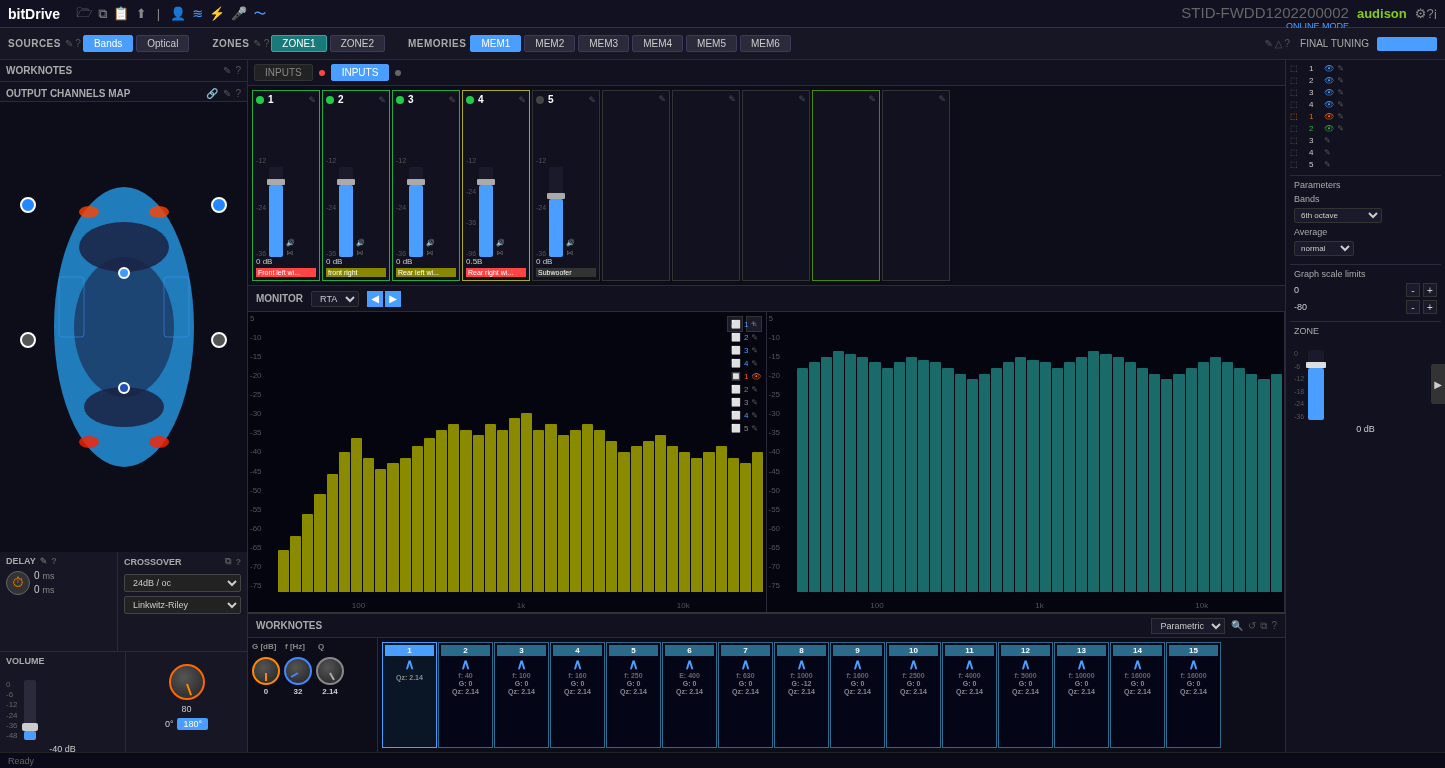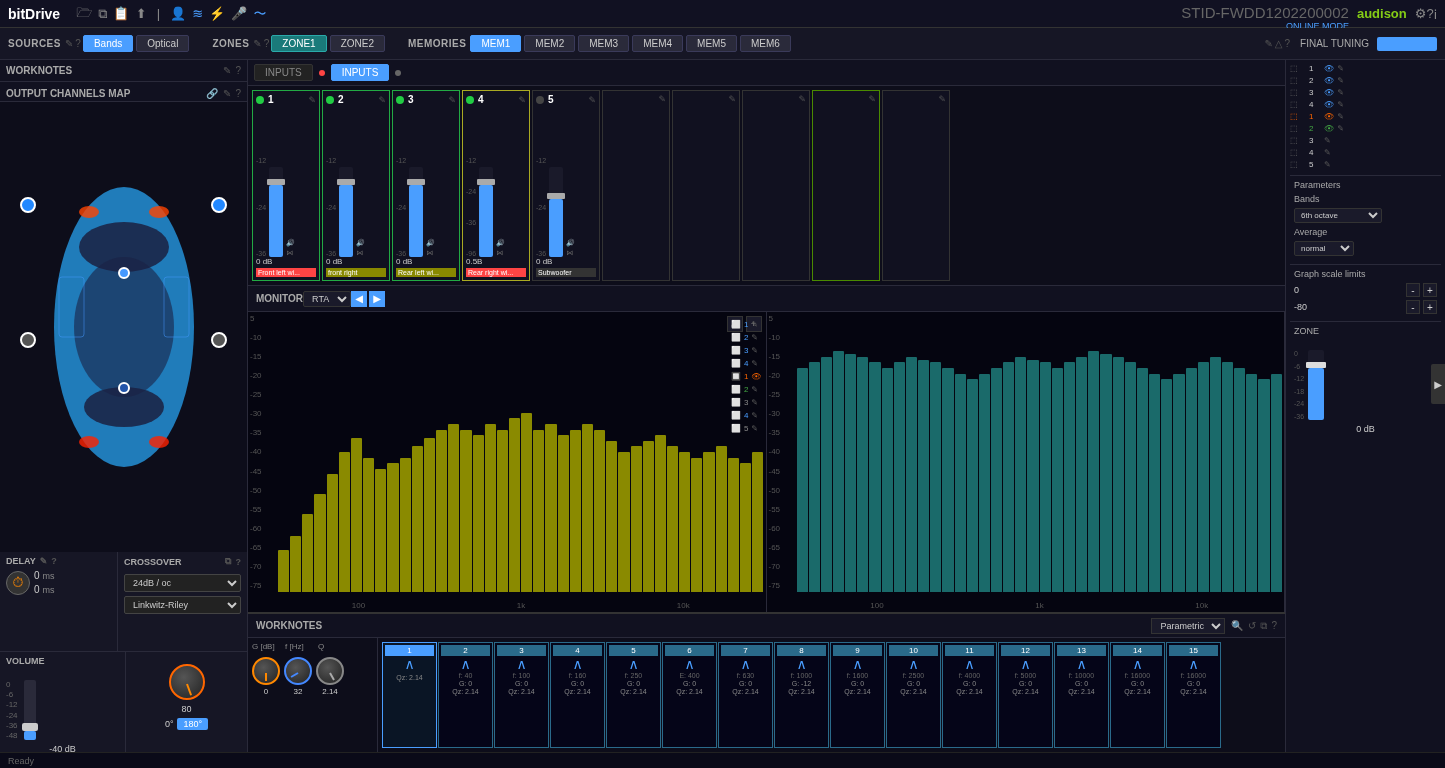--- a/index.html
+++ b/index.html
@@ -443,21 +443,21 @@
     .ch-name.subwoofer { background: #333; }
 
     
     .monitor-bar {
       height: 26px;
       background: #111120;
       border-bottom: 1px solid #2a2a3a;
       display: flex;
       align-items: center;
       padding: 0 8px;
-      gap: 0;
+      gap: 8px;
     }
     .monitor-label { color: #aaa; font-size: 10px; font-weight: bold; }
     .monitor-select {
       background: #1a1a2a;
       border: 1px solid #333;
       color: #ccc;
       font-size: 9px;
       padding: 1px 4px;
       border-radius: 2px;
     }
@@ -646,20 +646,21 @@
       color: #ccc;
       font-size: 9px;
       padding: 1px 4px;
       margin-left: auto;
     }
     .eq-icons { display: flex; gap: 4px; color: #555; font-size: 10px; }
     .eq-content {
       display: flex;
       flex: 1;
       overflow: hidden;
+      font-weight: bold;
     }
     .eq-left-params {
       width: 130px;
       border-right: 1px solid #2a2a3a;
       padding: 4px;
       display: flex;
       flex-direction: column;
       gap: 2px;
     }
     .eq-param-row {

